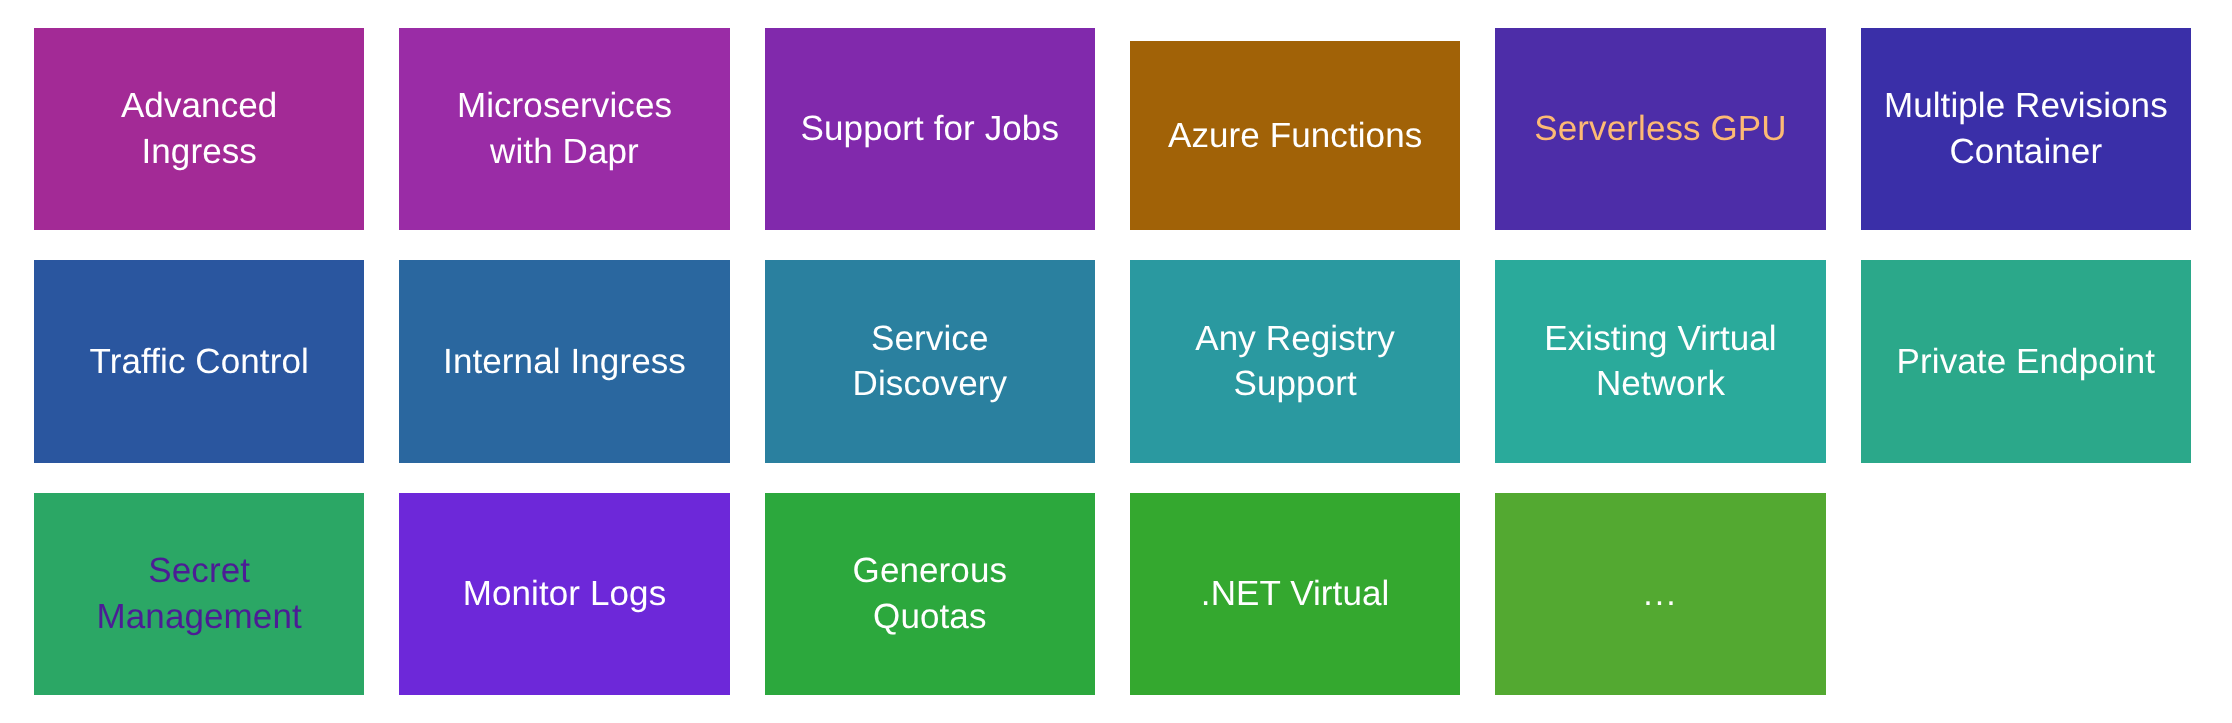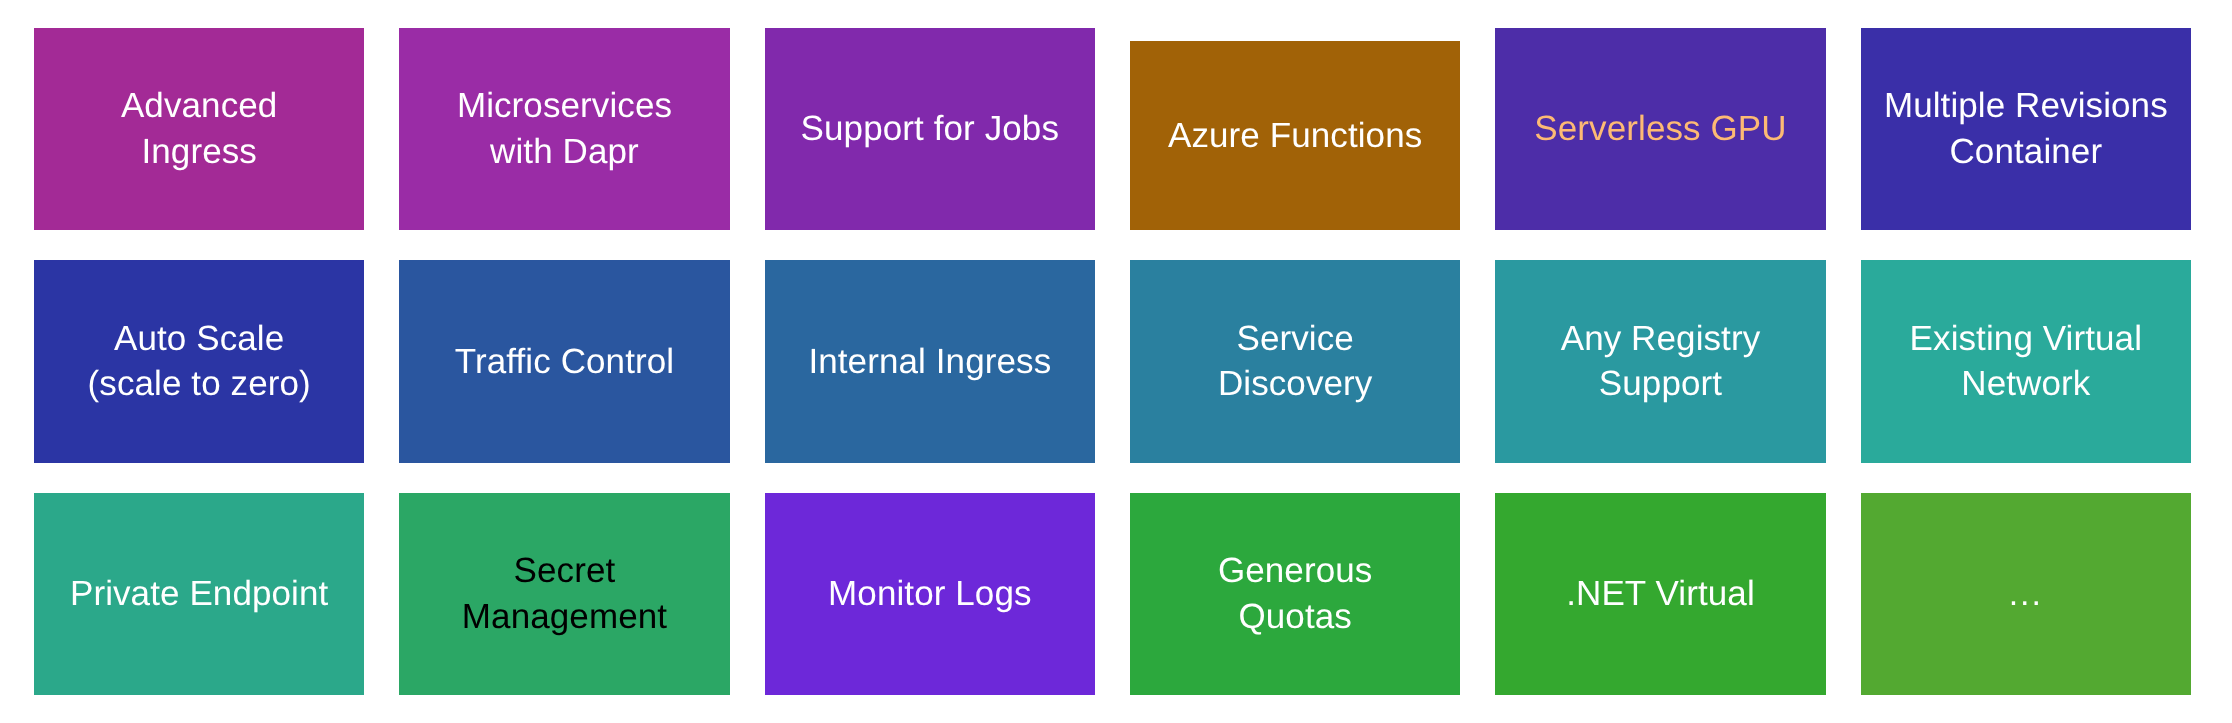--- a/index.html
+++ b/index.html
@@ -74,24 +74,20 @@
     <div class="tile" style="background-color: #a16207; margin-top: 13px;">
       <span class="tile-label" style="color: rgb(255, 255, 255);">Azure Functions</span>
     </div>
     <div class="tile" style="background-color: rgb(77, 45, 168);">
       <span class="tile-label" style="color: #fdba74;">Serverless GPU</span>
     </div>
     <div class="tile" style="background-color: rgb(58, 47, 168);">
       <span class="tile-label" style="color: rgb(255, 255, 255);">Multiple Revisions
 Container</span>
     </div>
-    <div class="tile" style="background-color: rgb(43, 53, 164);">
-      <span class="tile-label" style="color: rgb(255, 255, 255);">Auto Scale
-(scale to zero)</span>
-    </div>
     <div class="tile" style="background-color: rgb(42, 86, 159);">
       <span class="tile-label" style="color: rgb(255, 255, 255);">Traffic Control</span>
     </div>
     <div class="tile" style="background-color: rgb(42, 103, 159);">
       <span class="tile-label" style="color: rgb(255, 255, 255);">Internal Ingress</span>
     </div>
     <div class="tile" style="background-color: rgb(42, 128, 159); justify-content: center;">
       <span class="tile-label" style="color: rgb(255, 255, 255);">Service
 Discovery</span>
     </div>
@@ -100,21 +96,21 @@
 Support</span>
     </div>
     <div class="tile" style="background-color: rgb(42, 170, 155);">
       <span class="tile-label" style="color: rgb(255, 255, 255);">Existing Virtual
 Network</span>
     </div>
     <div class="tile" style="background-color: rgb(43, 168, 138);">
       <span class="tile-label" style="color: rgb(255, 255, 255);">Private Endpoint</span>
     </div>
     <div class="tile" style="background-color: rgb(43, 167, 101);">
-      <span class="tile-label" style="color: #000000;">Secret
+      <span class="tile-label" style="color: #4c1d95;">Secret
 Management</span>
     </div>
     <div class="tile" style="background-color: #6d28d9;">
       <span class="tile-label" style="color: rgb(255, 255, 255);">Monitor Logs</span>
     </div>
     <div class="tile" style="background-color: rgb(44, 168, 61);">
       <span class="tile-label" style="color: rgb(255, 255, 255);">Generous
 Quotas</span>
     </div>
     <div class="tile" style="background-color: rgb(52, 168, 47);">

